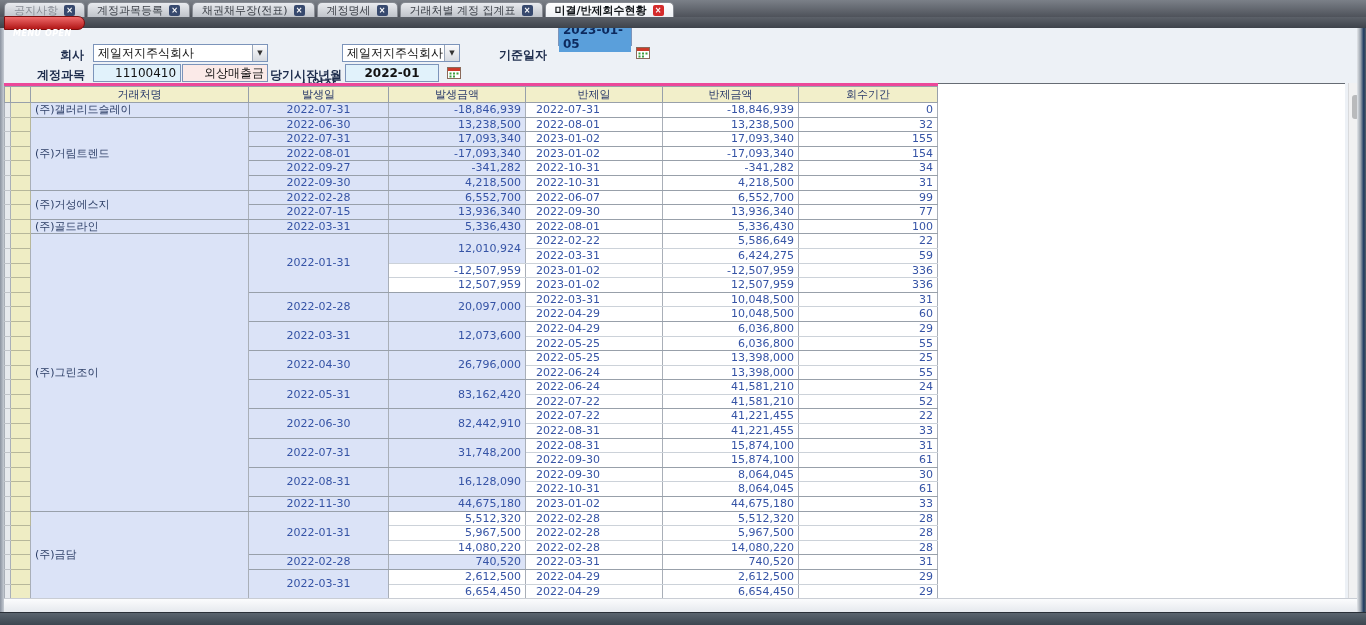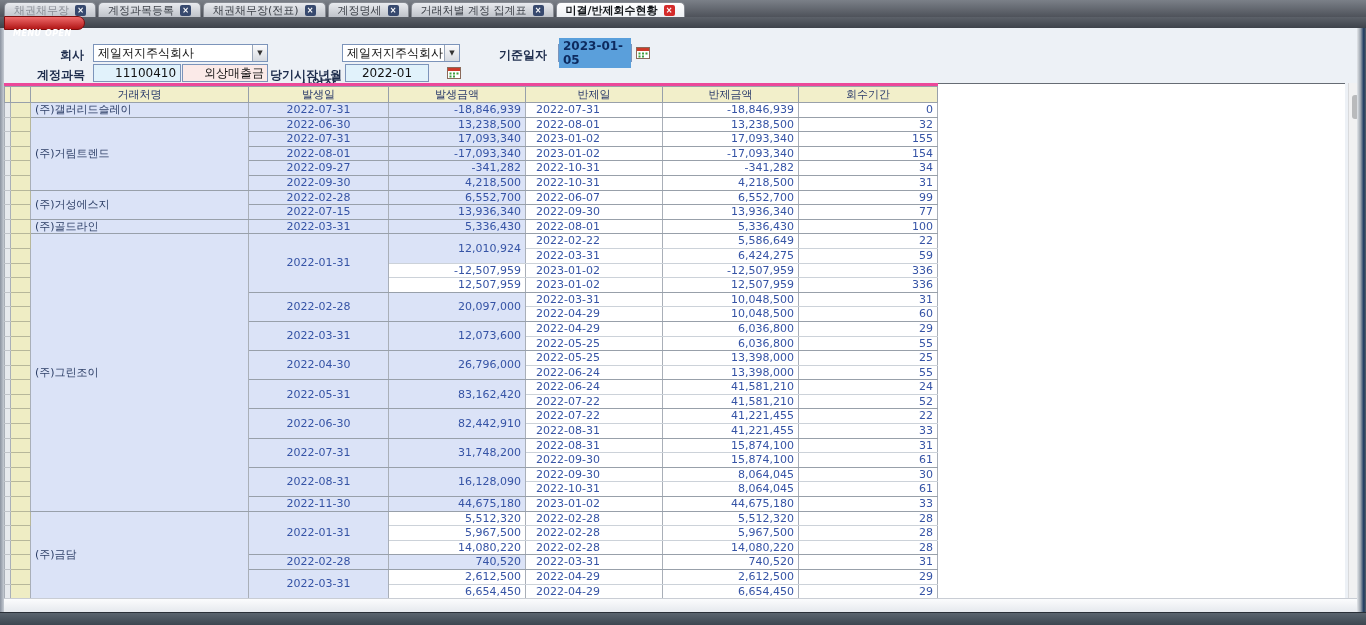--- a/index.html
+++ b/index.html
@@ -84,21 +84,21 @@
 </head>
 <body>
 
 <div class="frame-top"></div>
 <div class="frame-left"></div>
 <div class="frame-right"></div>
 <div class="statusbar"></div>
 
 <div class="tabbar" id="tabbar">
     <div class="tab dim">
-      <span>채권채무장</span>
+      <span>공지사항</span>
       <span class="tab-close">×</span>
     </div>
     <div class="tab">
       <span>계정과목등록</span>
       <span class="tab-close">×</span>
     </div>
     <div class="tab">
       <span>채권채무장(전표)</span>
       <span class="tab-close">×</span>
     </div>
@@ -124,42 +124,42 @@
   <div class="combo" style="left:89px; top:16px; width:175px;">
     <span>제일저지주식회사</span>
     <span class="combo-arrow">▼</span>
   </div>
   <div class="flabel" style="left:296px; top:19px;margin-top:28px;">사업장</div>
   <div class="combo" style="left:338px; top:16px; width:118px;">
     <span>제일저지주식회사</span>
     <span class="combo-arrow">▼</span>
   </div>
   <div class="flabel" style="left:495px; top:19px;">기준일자</div>
-  <div class="field center" style="left:554px; top:16px; width:74px;">
+  <div class="field center" style="left:554px; top:0; width:74px;">
     <span class="selection">2023-01-05</span>
   </div>
   <svg class="calicon" style="left:632px; top:18px;" viewBox="0 0 14 13">
     <rect x="0.5" y="1.5" width="13" height="11" fill="#fff" stroke="#8a6a5a"></rect>
     <rect x="1" y="2" width="12" height="3" fill="#cc3b2a"></rect>
     <rect x="2.5" y="6.5" width="2" height="2" fill="#3f9e3f"></rect>
       <rect x="6" y="6.5" width="2" height="2" fill="#3f9e3f"></rect>
       <rect x="9.5" y="6.5" width="2" height="2" fill="#3f9e3f"></rect>
     <rect x="2.5" y="9.5" width="2" height="2" fill="#3f9e3f"></rect>
       <rect x="6" y="9.5" width="2" height="2" fill="#3f9e3f"></rect>
   </svg>
 
   <div class="flabel" style="left:33px; top:39px;">계정과목</div>
   <div class="field cyan padl" style="left:89px; top:36px; width:88px;">
     <span>11100410</span>
   </div>
   <div class="field pink padl" style="left:178px; top:36px; width:86px;text-align:right;">
     <span>외상매출금</span>
   </div>
   <div class="flabel" style="left:266px; top:39px;">당기시작년월</div>
-  <div class="field cyan center" style="left:341px; top:36px; width:84px;">
+  <div class="field cyan center" style="left:341px; top:36px; width:94px;font-weight:bold;">
     <span>2022-01</span>
   </div>
   <svg class="calicon" style="left:443px; top:38px;" viewBox="0 0 14 13">
     <rect x="0.5" y="1.5" width="13" height="11" fill="#fff" stroke="#8a6a5a"></rect>
     <rect x="1" y="2" width="12" height="3" fill="#cc3b2a"></rect>
     <rect x="2.5" y="6.5" width="2" height="2" fill="#3f9e3f"></rect>
       <rect x="6" y="6.5" width="2" height="2" fill="#3f9e3f"></rect>
       <rect x="9.5" y="6.5" width="2" height="2" fill="#3f9e3f"></rect>
     <rect x="2.5" y="9.5" width="2" height="2" fill="#3f9e3f"></rect>
       <rect x="6" y="9.5" width="2" height="2" fill="#3f9e3f"></rect>

